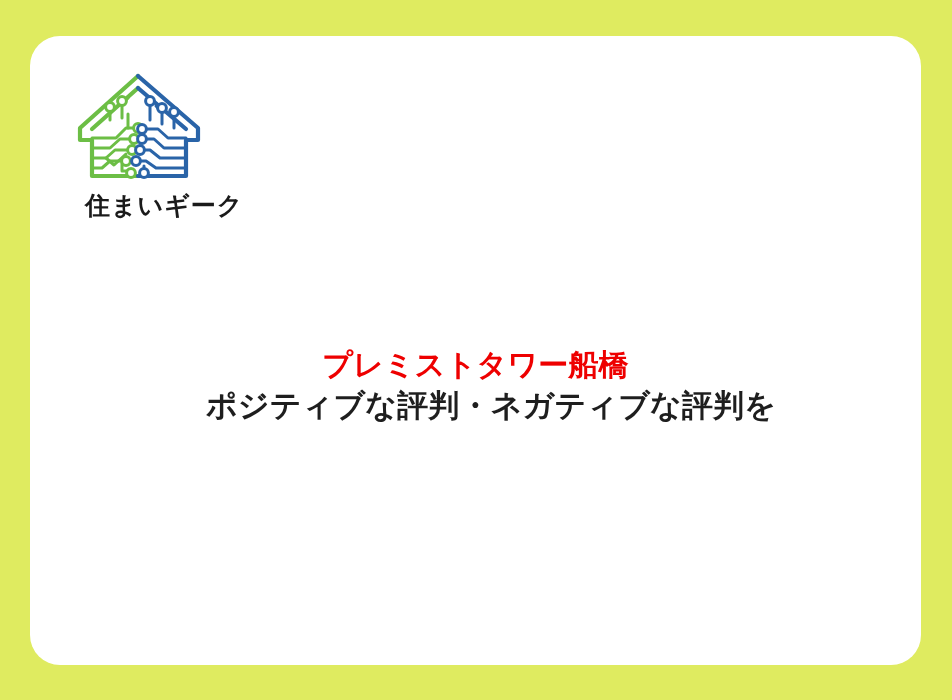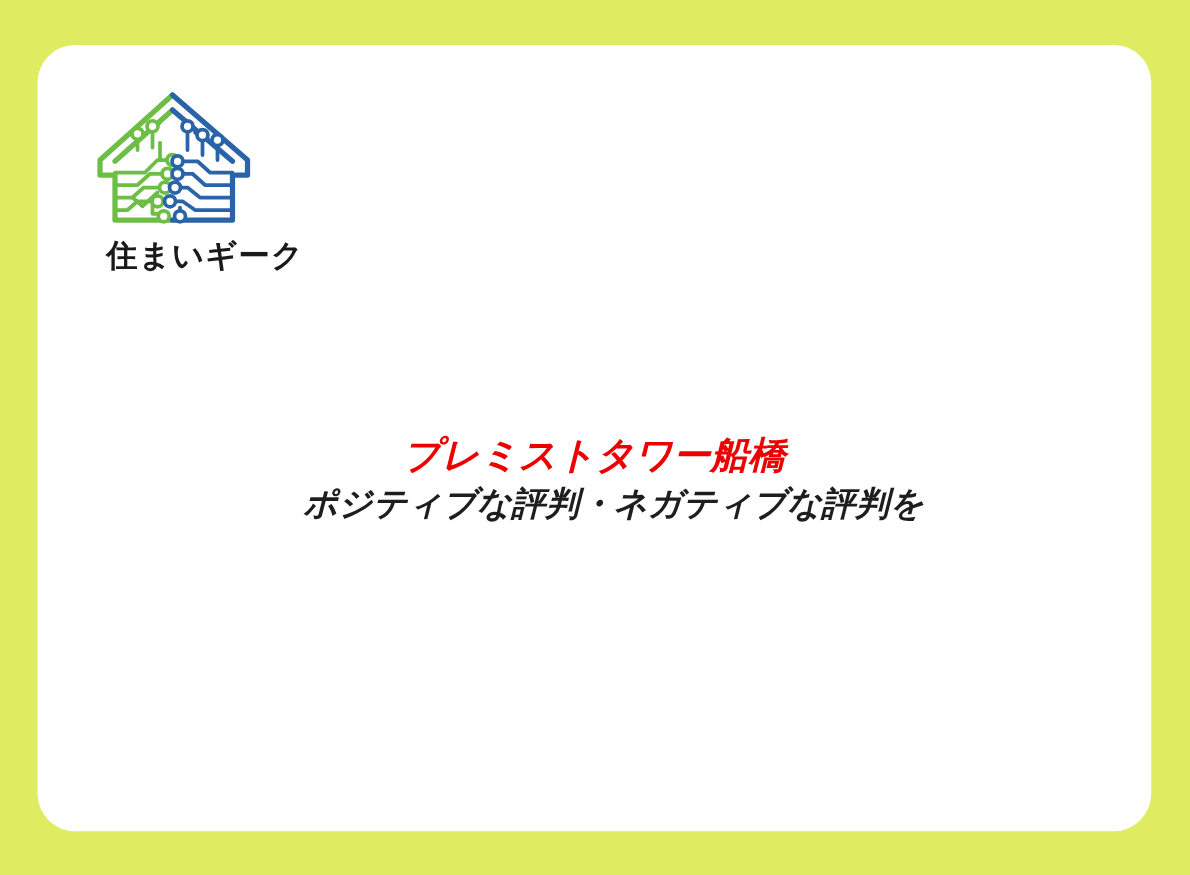--- a/index.html
+++ b/index.html
@@ -70,32 +70,31 @@
     top: 310px;
     text-align: center;
   }
 
   .headline-line {
     display: block;
     font-weight: 700;
     letter-spacing: 0.005em;
     line-height: 1.28;
     white-space: nowrap;
-    font-style: italic;
   }
 
   #headline-title {
     font-size: 30px;
     color: #ee0000;
     margin-bottom: 2px;
   }
 
   #headline-sub-1,
   #headline-sub-2 {
-    font-size: 27px;
+    font-size: 31px;
     color: #1e1e1e;
     margin-left: 31px;
   }
 </style>
 </head>
 <body>
 
 <div id="slide-root">
 
   <div id="content-card">

